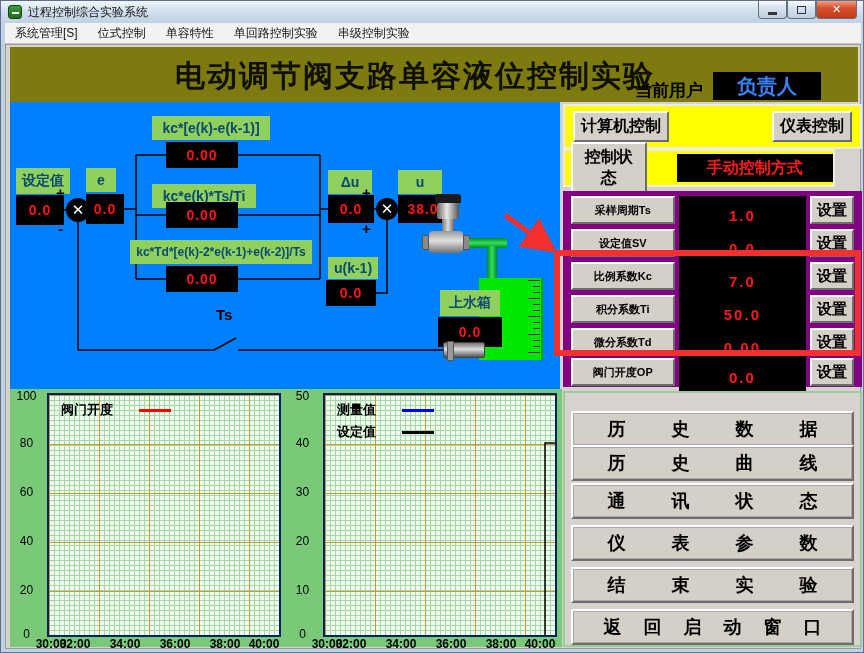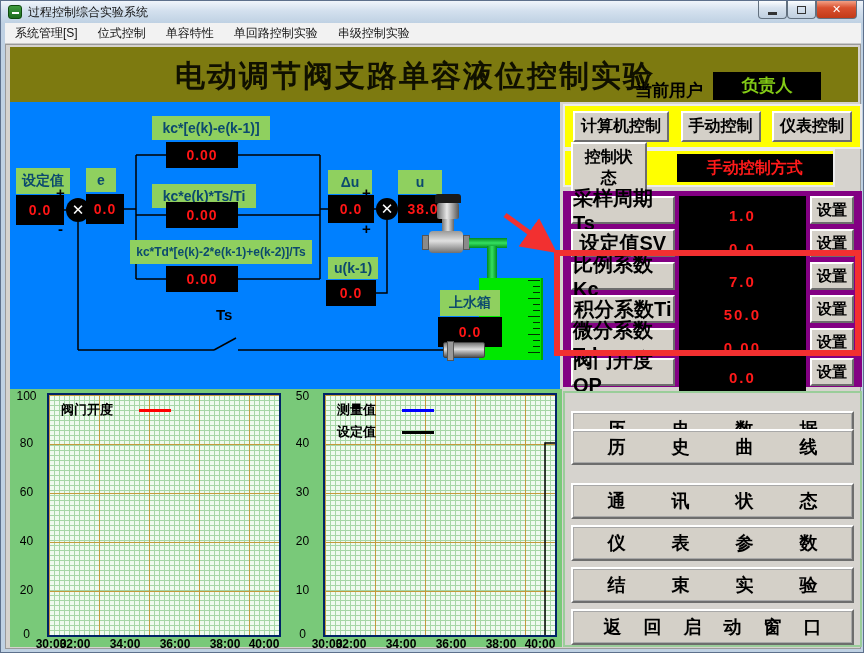--- a/index.html
+++ b/index.html
@@ -32,21 +32,21 @@
   .menu-item { font-size:12px; color:#111; padding:0 10px; cursor:default; }
   
   #client { position:absolute; left:4px; top:43px; width:856px; height:605px;
     background:#d6d3ce; border:1px solid #9a9a9a; }
   
   #banner { position:absolute; left:4px; top:2px; width:848px; height:55px; background:#7d7a10; }
   #banner-title { position:absolute; left:165px; top:9px; font-size:30px; font-weight:bold;
     color:#101000; letter-spacing:2px; }
   #user-label { position:absolute; left:625px; top:32px; font-size:17px; font-weight:bold; color:#000; }
   #user-value { position:absolute; left:703px; top:25px; width:108px; height:28px; background:#000;
-    color:#84cc16; font-size:17px; font-weight:bold; text-align:center; line-height:28px; }
+    color:#3b82f6; font-size:20px; font-weight:bold; text-align:center; line-height:28px; }
   
   #diagram { position:absolute; left:4px; top:57px; width:550px; height:287px; background:#0080ff; overflow:hidden; }
   .glabel { position:absolute; background:#8fd05f; color:#0c4a6e; font-weight:bold;
     text-align:center; font-size:14px; display:flex; align-items:center; justify-content:center; }
   .bval { position:absolute; background:#000; color:#ff1515; font-weight:bold;
     font-size:14px; display:flex; align-items:center; justify-content:center; letter-spacing:1px; }
   .sum { position:absolute; width:24px; height:24px; border-radius:50%; background:#000;
     color:#fff; display:flex; align-items:center; justify-content:center;
     font-size:15px; font-weight:bold; }
   .sign { position:absolute; color:#000; font-weight:bold; font-size:15px; }
@@ -78,21 +78,21 @@
   #ybox1 { top:59px;  width:299px; height:45px; display:flex; align-items:center; justify-content:space-between; padding:0 8px; }
   #ybox2 { top:104px; width:272px; height:38px; display:flex; align-items:center;justify-content:flex-end; }
   .gbtn { background:#d4d0c8; border:2px solid; border-color:#ffffff #6d6d6d #6d6d6d #ffffff;
     color:#000; font-weight:bold; font-size:16px; padding:3px 6px; cursor:default;
     font-family:"Liberation Sans","DejaVu Sans",sans-serif; }
   #status-display { margin-left:30px; width:168px; height:28px; background:#000; color:#ff1a1a;
     font-size:16px; font-weight:bold; display:flex; align-items:center; justify-content:center; }
   #param-box { position:absolute; left:557px; top:146px; width:299px; height:196px; background:#830083; }
   .prow { position:absolute; left:8px; width:283px; height:28px; display:flex; }
   .plabel { width:104px; height:28px; background:#d4d0c8; border:2px solid;
-    border-color:#ffffff #6d6d6d #6d6d6d #ffffff; color:#000; font-weight:bold; font-size:20px;
+    border-color:#ffffff #6d6d6d #6d6d6d #ffffff; color:#000; font-weight:bold; font-size:11px;
     display:flex; align-items:center; justify-content:center; }
   .pval { width:128px; height:38px; margin-left:4px; background:#000; color:#ff1a1a;
     font-size:15px; font-weight:bold; display:flex; align-items:center; justify-content:center;
     letter-spacing:2px; }
   .pset { width:44px; height:28px; margin-left:4px; background:#d4d0c8; border:2px solid;
     border-color:#ffffff #6d6d6d #6d6d6d #ffffff; color:#000; font-weight:bold; font-size:15px;
     display:flex; align-items:center; justify-content:center; cursor:default; }
   #action-box { position:absolute; left:557px; top:346px; width:299px; height:256px;
     border:2px solid #9acd9a; background:#d6d3ce; }
   .act { position:absolute; left:6px; width:283px; height:36px; background:#d4d0c8;
@@ -227,21 +227,20 @@
       <div id="tank-ruler-l"></div>
       <div class="glabel" style="left:430px;top:188px;width:60px;height:26px;">上水箱</div>
       <div class="bval" style="left:428px;top:215px;width:64px;height:30px;">0.0</div>
       <div id="sensor"></div>
 
       <div id="ts-label">Ts</div>
     </div>
 
     <div class="ybox" id="ybox1">
       <button class="gbtn">计算机控制</button>
-      <button class="gbtn">手动控制</button>
       <button class="gbtn">仪表控制</button>
     </div>
     <div class="ybox" id="ybox2">
       <button class="gbtn" style="margin-left:6px;">控制状态</button>
       <div id="status-display">手动控制方式</div>
     </div>
 
     <div id="param-box">
       <div class="prow" style="top:5px;">
         <div class="plabel">采样周期Ts</div>
@@ -272,21 +271,21 @@
         <div class="plabel">阀门开度OP</div>
         <div class="pval">0.0</div>
         <button class="pset">设置</button>
       </div>
     </div>
 
     <div id="action-box">
       <button class="act" style="top:6px;margin-top:12px;">
           <span class="ls46">历史数据</span>
         </button>
-      <button class="act" style="top:36px;">
+      <button class="act" style="top:52px;">
           <span class="ls46">历史曲线</span>
         </button>
       <button class="act" style="top:90px;">
           <span class="ls46">通讯状态</span>
         </button>
       <button class="act" style="top:132px;">
           <span class="ls46">仪表参数</span>
         </button>
       <button class="act" style="top:174px;">
           <span class="ls46">结束实验</span>

